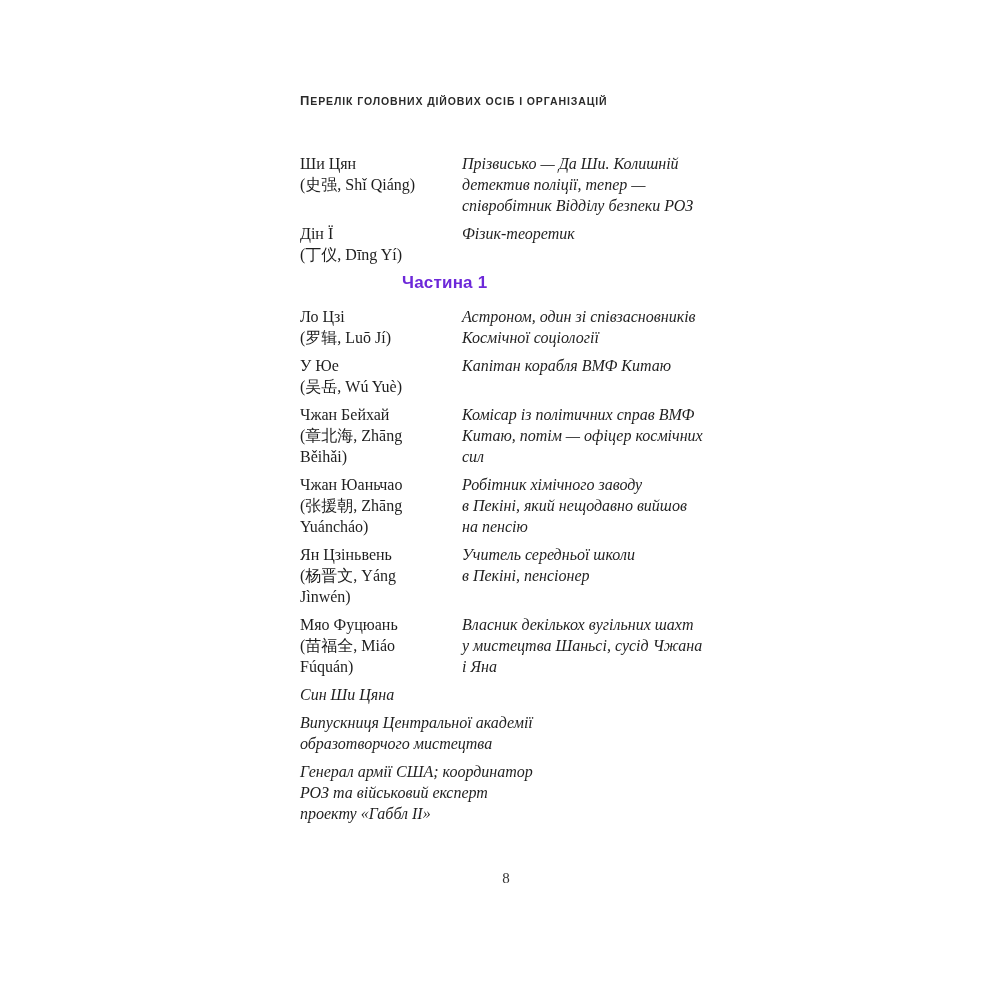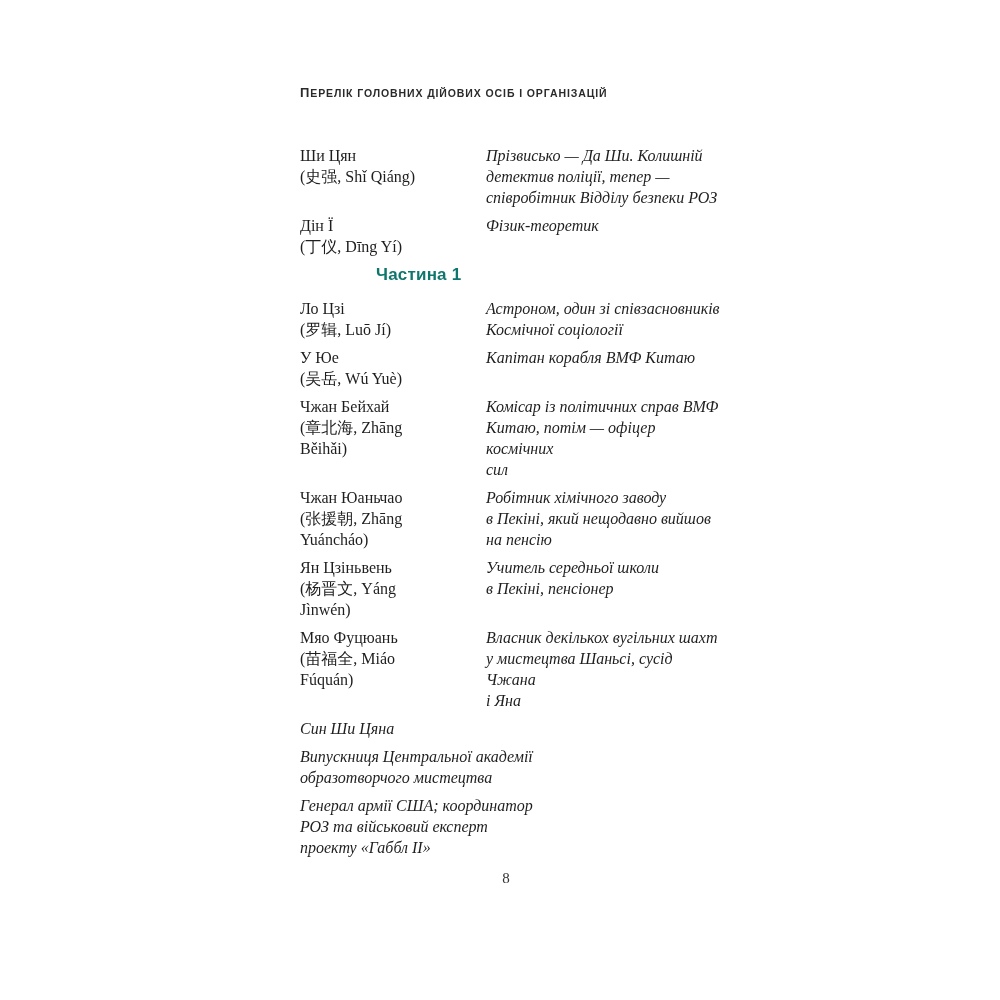--- a/index.html
+++ b/index.html
@@ -23,52 +23,52 @@
     width: 420px;
   }
   .running-header {
     font-family: "Liberation Sans", sans-serif;
     font-weight: 700;
     font-size: 10.5px;
     line-height: 14px;
     letter-spacing: 0.9px;
     text-transform: uppercase;
     color: #2a2a2a;
+    margin-top: 8px;
   }
   .running-header::first-letter {
     font-size: 13px;
   }
   .entries {
     margin-top: 45px;
   }
   .entry {
     display: flex;
     margin-bottom: 7px;
     font-size: 16px;
     line-height: 21px;
-    gap: 24px;
   }
   .entry .name {
     width: 162px;
     flex: 0 0 162px;
     white-space: pre-line;
   }
   .entry .desc {
     flex: 1;
     white-space: pre-line;
     font-style: italic;
   }
   .section-heading {
     font-family: "Liberation Sans", sans-serif;
     font-weight: 700;
     font-size: 17px;
     line-height: 22px;
     letter-spacing: 0.2px;
-    color: #0f766e;
-    margin: 6px 0 12px 76px;
+    color: #6d28d9;
+    margin: 6px 0 12px 102px;
   }
   .page-number {
     position: absolute;
     top: 870px;
     left: 300px;
     width: 412px;
     text-align: center;
     font-size: 15px;
     color: #333333;
   }

